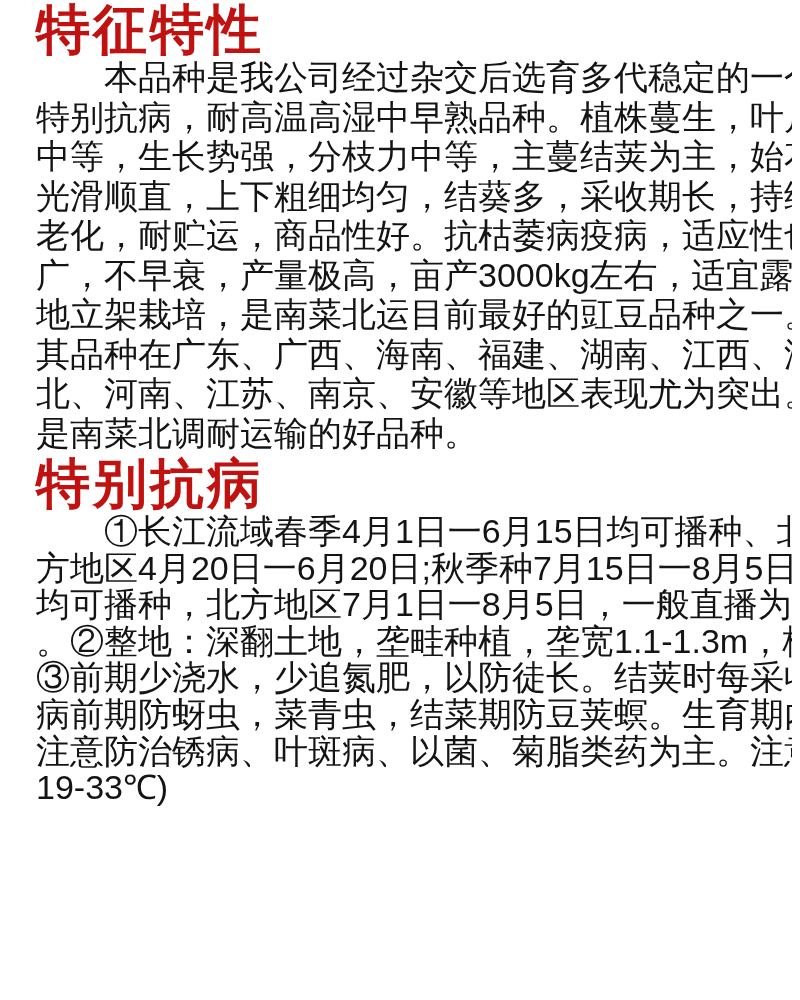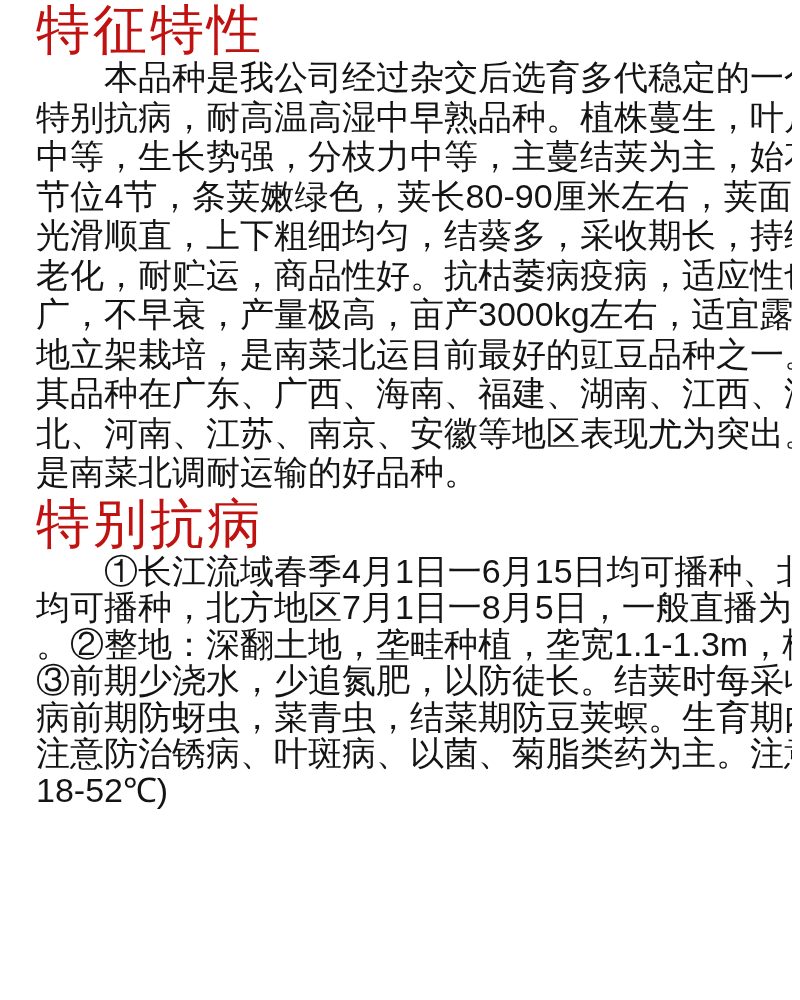--- a/index.html
+++ b/index.html
@@ -11,21 +11,21 @@
     overflow: hidden;
     font-family: "Liberation Sans", sans-serif;
   }
   .doc {
     width: 756px;
     margin: 0 0 0 36px;
   }
   .section-title {
     font-size: 54px;
     line-height: 58px;
-    font-weight: 400;
+    font-weight: 700;
     letter-spacing: 3px;
     color: #c01210;
     margin: 0;
     padding: 0;
     text-align: left;
   }
   .section-title.second {
     line-height: 60px;
   }
   .para {
@@ -51,35 +51,35 @@
 <body>
 
 <div class="doc">
 
   <h1 class="section-title">特征特性</h1>
 
   <div class="para para-1">
     <div class="line indent">本品种是我公司经过杂交后选育多代稳定的一个</div>
     <div class="line">特别抗病，耐高温高湿中早熟品种。植株蔓生，叶片</div>
     <div class="line">中等，生长势强，分枝力中等，主蔓结荚为主，始花</div>
-    <div class="line">节位4节，条荚嫩绿色，荚长80-90厘米左右，荚面</div>
     <div class="line">光滑顺直，上下粗细均匀，结葵多，采收期长，持续</div>
     <div class="line">老化，耐贮运，商品性好。抗枯萎病疫病，适应性也</div>
     <div class="line">广，不早衰，产量极高，亩产3000kg左右，适宜露</div>
     <div class="line">地立架栽培，是南菜北运目前最好的豇豆品种之一。</div>
     <div class="line">其品种在广东、广西、海南、福建、湖南、江西、湖</div>
     <div class="line">北、河南、江苏、南京、安徽等地区表现尤为突出。</div>
     <div class="line last">是南菜北调耐运输的好品种。</div>
   </div>
 
   <h1 class="section-title second">特别抗病</h1>
 
   <div class="para para-2">
     <div class="line indent">①长江流域春季4月1日一6月15日均可播种、北</div>
+    <div class="line">方地区4月20日一6月20日;秋季种7月15日一8月5日</div>
     <div class="line">均可播种，北方地区7月1日一8月5日，一般直播为主</div>
     <div class="line">。②整地：深翻土地，垄畦种植，垄宽1.1-1.3m，株</div>
     <div class="line">③前期少浇水，少追氮肥，以防徒长。结荚时每采收</div>
     <div class="line">病前期防蚜虫，菜青虫，结菜期防豆荚螟。生育期内</div>
     <div class="line">注意防治锈病、叶斑病、以菌、菊脂类药为主。注意</div>
-    <div class="line last">18-52℃)</div>
+    <div class="line last">19-33℃)</div>
   </div>
 
 </div>
 
 </body></html>

